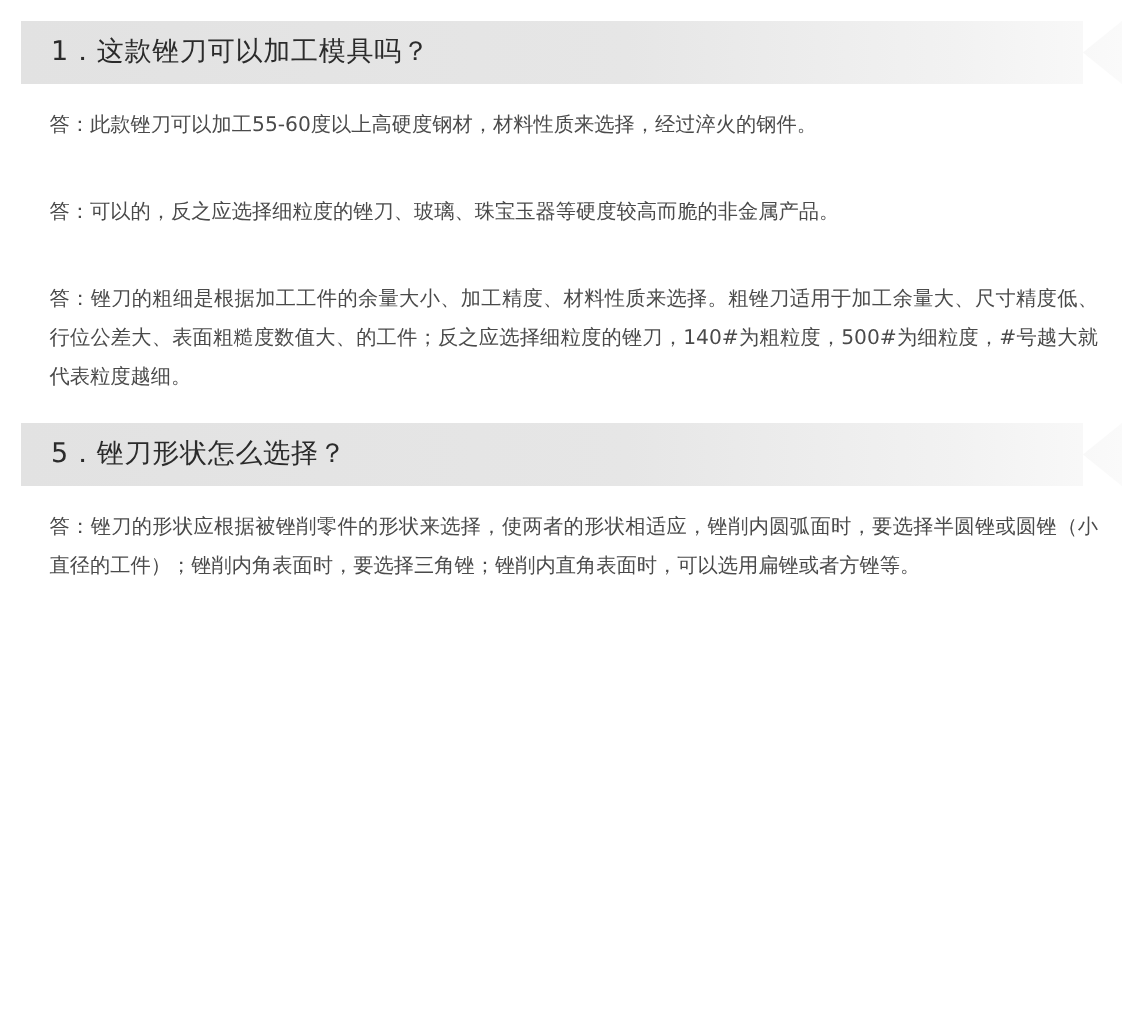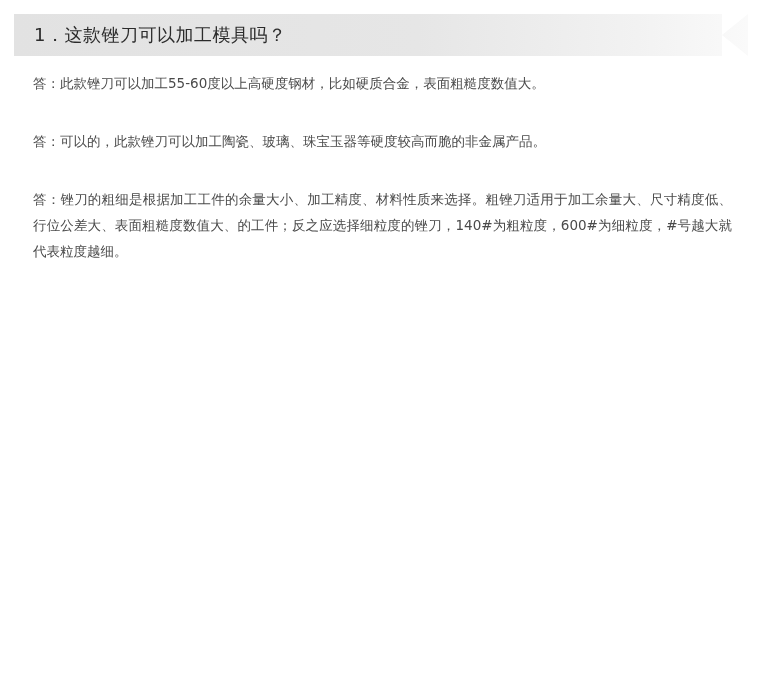--- a/index.html
+++ b/index.html
@@ -68,31 +68,39 @@
 </head>
 <body>
 
 <div class="faq-page">
 
   <div class="faq-item">
     <div class="q-banner">
       <span class="q-text">1．这款锉刀可以加工模具吗？</span>
     </div>
     <div class="a-block">
-      <p>答：此款锉刀可以加工55-60度以上高硬度钢材，比如硬质合金，表面粗糙度数值大。</p>
+      <p>答：此款锉刀可以加工55-60度以上高硬度钢材，材料性质来选择，经过淬火的钢件。</p>
     </div>
   </div>
 
   <div class="faq-item">
     <div class="a-block">
-      <p>答：可以的，此款锉刀可以加工陶瓷、玻璃、珠宝玉器等硬度较高而脆的非金属产品。</p>
+      <p>答：可以的，反之应选择细粒度的锉刀、玻璃、珠宝玉器等硬度较高而脆的非金属产品。</p>
     </div>
   </div>
 
   <div class="faq-item">
     <div class="a-block">
-      <p>答：锉刀的粗细是根据加工工件的余量大小、加工精度、材料性质来选择。粗锉刀适用于加工余量大、尺寸精度低、行位公差大、表面粗糙度数值大、的工件；反之应选择细粒度的锉刀，140#为粗粒度，600#为细粒度，#号越大就代表粒度越细。</p>
+      <p>答：锉刀的粗细是根据加工工件的余量大小、加工精度、材料性质来选择。粗锉刀适用于加工余量大、尺寸精度低、行位公差大、表面粗糙度数值大、的工件；反之应选择细粒度的锉刀，140#为粗粒度，500#为细粒度，#号越大就代表粒度越细。</p>
     </div>
   </div>
 
 
+  <div class="faq-item">
+    <div class="q-banner">
+      <span class="q-text">5．锉刀形状怎么选择？</span>
+    </div>
+    <div class="a-block">
+      <p>答：锉刀的形状应根据被锉削零件的形状来选择，使两者的形状相适应，锉削内圆弧面时，要选择半圆锉或圆锉（小直径的工件）；锉削内角表面时，要选择三角锉；锉削内直角表面时，可以选用扁锉或者方锉等。</p>
+    </div>
+  </div>
 
 </div>
 
 </body></html>

